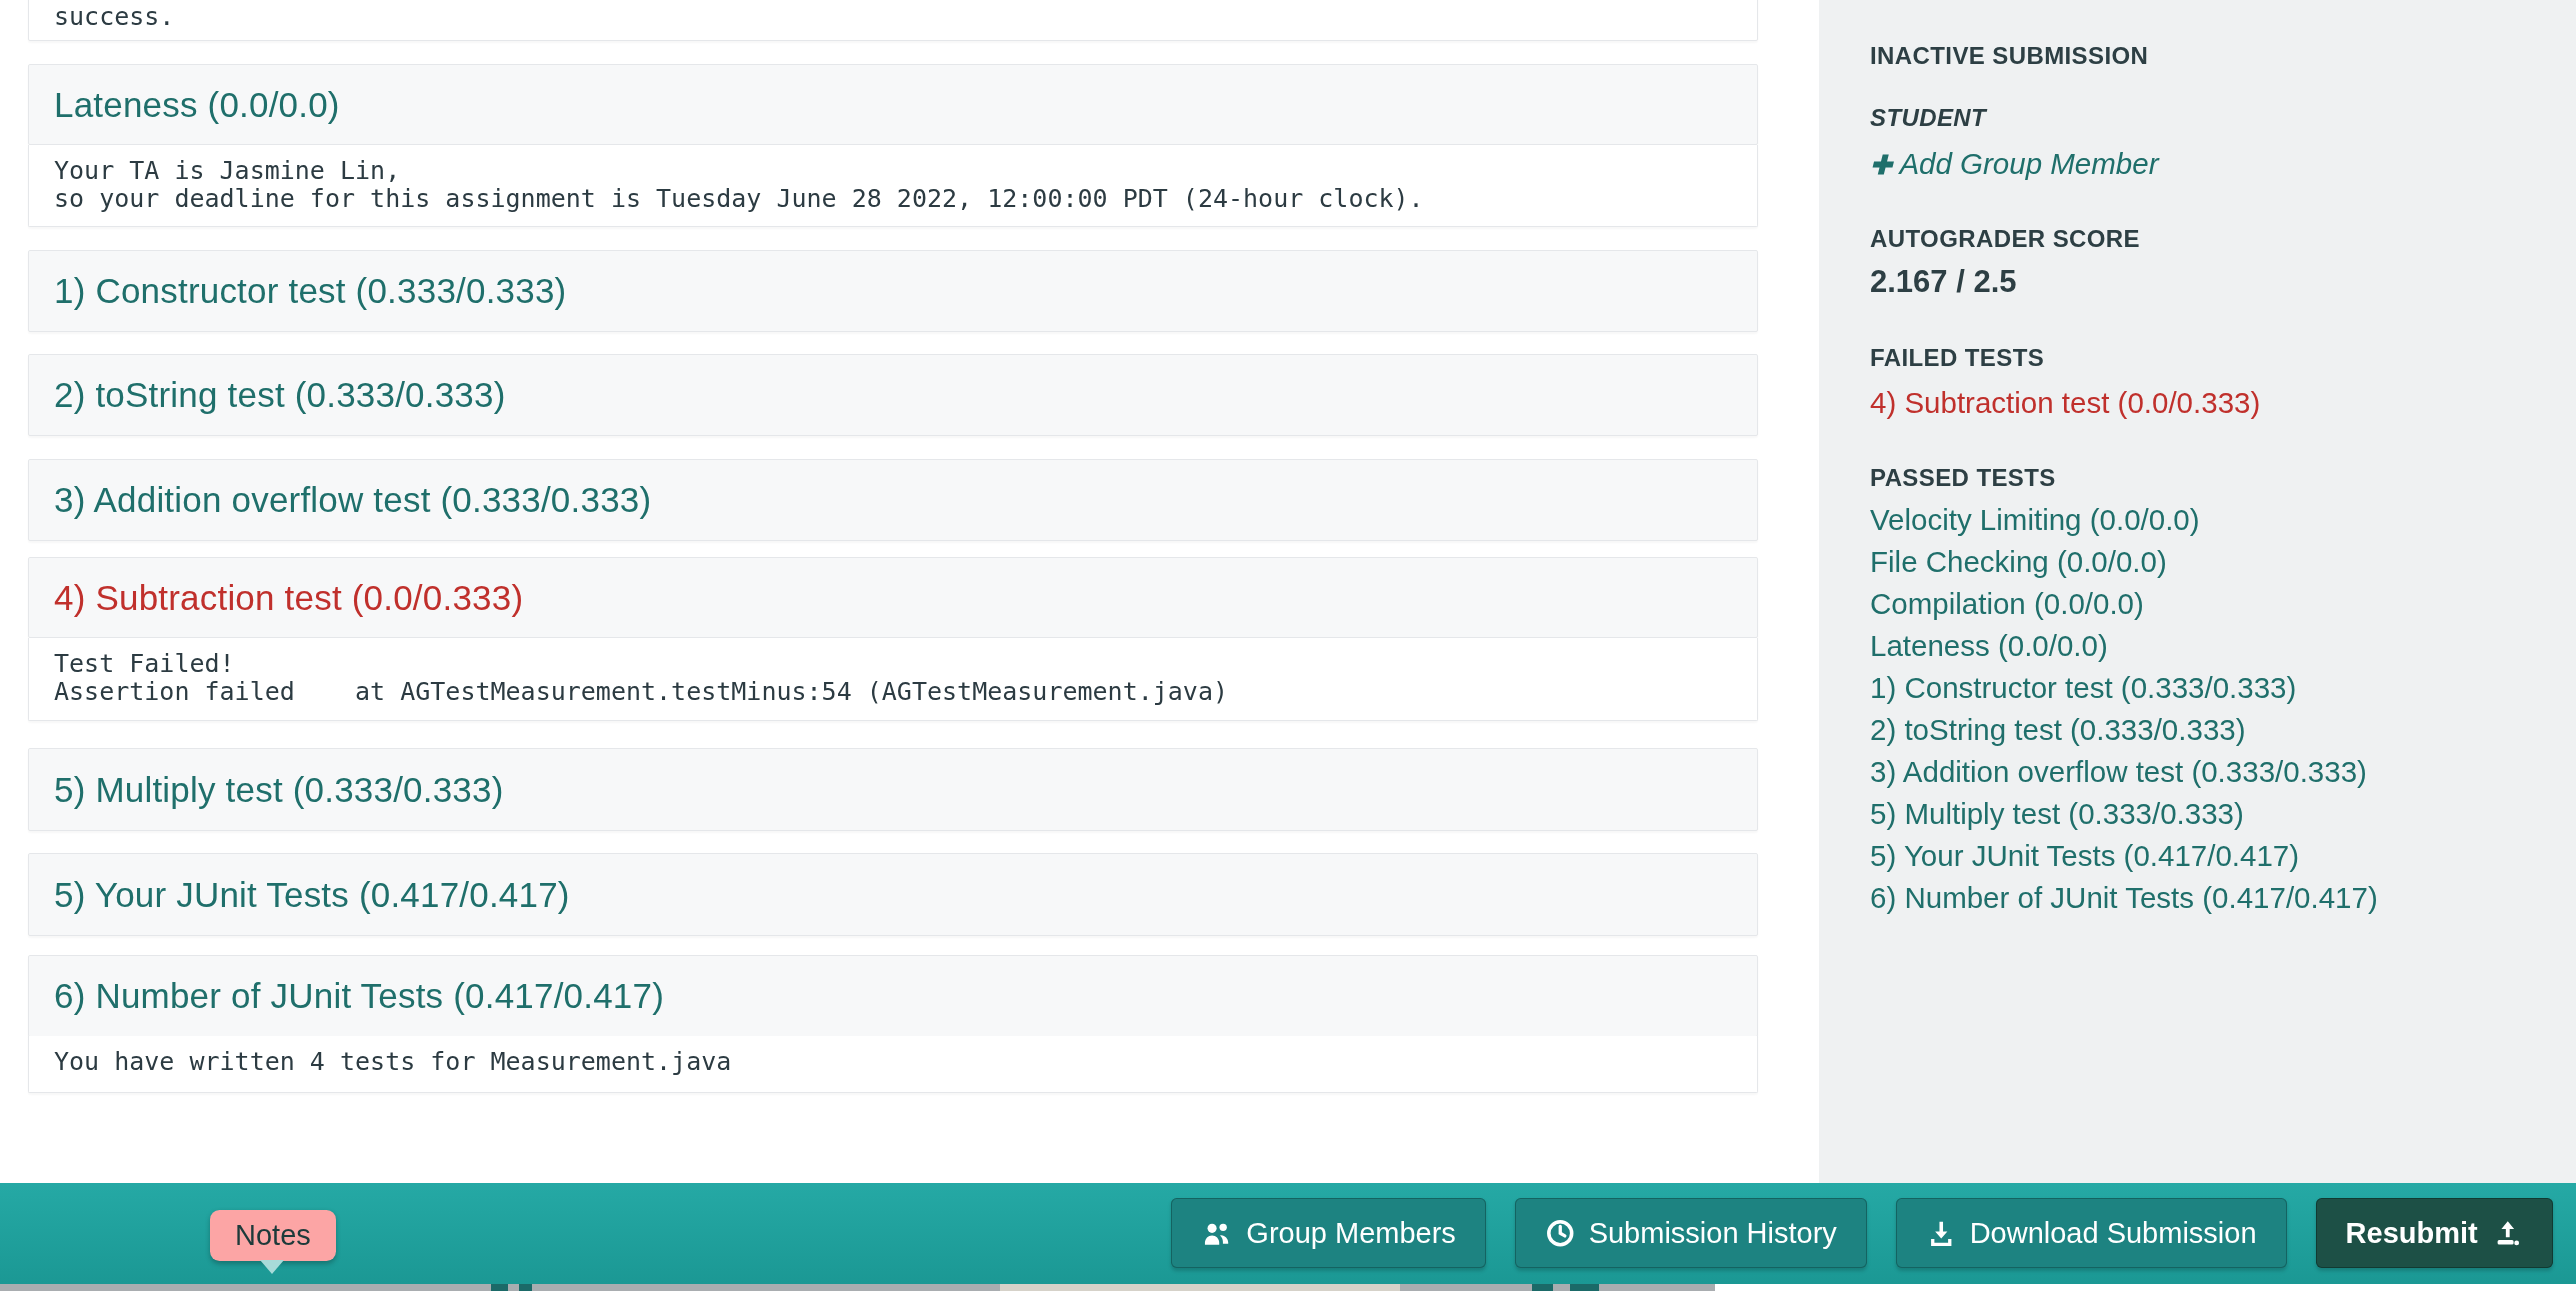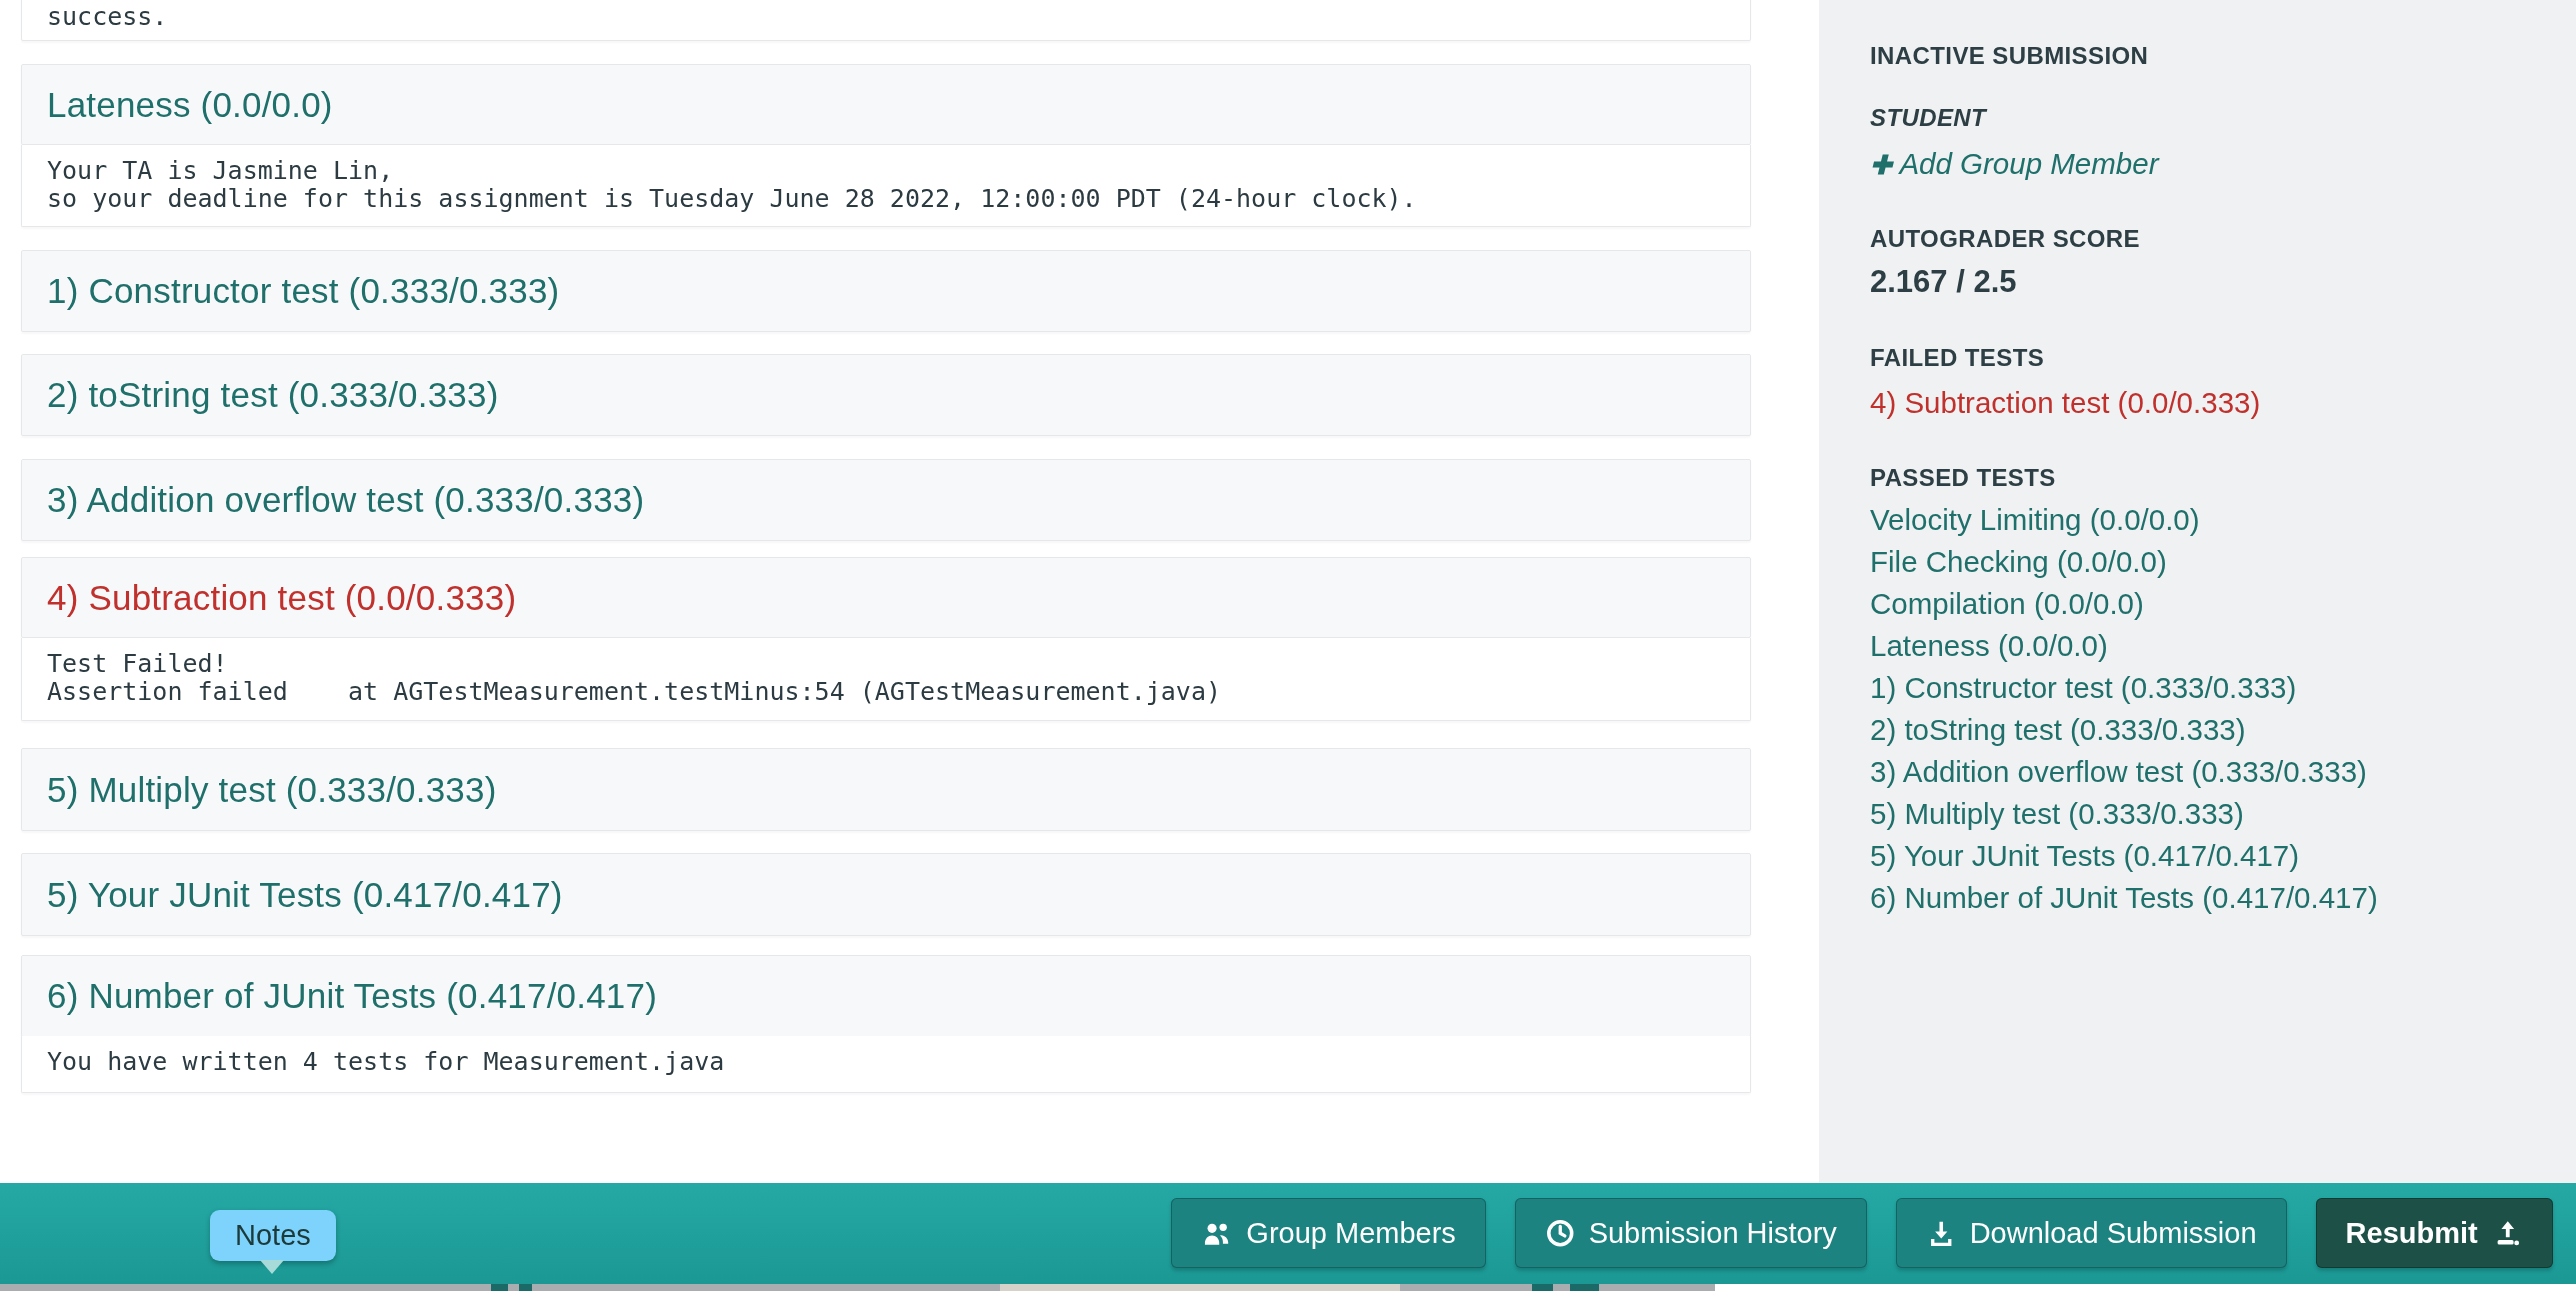--- a/index.html
+++ b/index.html
@@ -3,21 +3,21 @@
 <meta charset="utf-8">
 <style>
   html,body{margin:0;padding:0;}
   body{
     width:2576px;height:1292px;overflow:hidden;position:relative;
     background:#ffffff;
     font-family:"Liberation Sans",sans-serif;
     -webkit-font-smoothing:antialiased;
   }
   
-  .main-col{position:absolute;left:21px;top:0;width:1730px;height:1049px;}
+  .main-col{position:absolute;left:28px;top:0;width:1730px;height:1049px;}
   .box{
     position:absolute;left:0;width:100%;box-sizing:border-box;
     border:1.9px solid #e5e7ea;border-radius:1.9px;
     box-shadow:0 1.9px 1.9px rgba(0,0,0,0.03);
   }
   .hdr-box{
     background:#f7f8f9;display:flex;align-items:center;padding:0 25px;
   }
   .hdr-box h2{
     margin:0;font-size:35px;font-weight:400;color:#1f6f6b;letter-spacing:0.2px;
@@ -62,21 +62,21 @@
     display:flex;align-items:center;gap:13.3px;height:70px;padding:0 29px;
     background:#1d8381;border:1.9px solid rgba(10,60,58,0.45);border-radius:5.7px;
     color:#ffffff;font-size:29px;box-sizing:border-box;cursor:pointer;
     box-shadow:0 2.9px 3.8px rgba(0,0,0,0.18);white-space:nowrap;
   }
   .tbtn svg{display:block;}
   .tbtn.resubmit{background:#1d5046;border-color:rgba(8,40,34,0.55);font-weight:700;}
   
   .notes{
     position:absolute;left:210px;top:1210px;height:51px;padding:0 25px;
-    background:#7dd3fc;border-radius:9.5px;display:flex;align-items:center;
+    background:#fca5a5;border-radius:9.5px;display:flex;align-items:center;
     font-size:29px;color:#1d3a3a;box-shadow:0 2.9px 5.7px rgba(0,0,0,0.25);cursor:pointer;
   }
   .notes:after{
     content:"";position:absolute;left:50%;bottom:-13.3px;margin-left:-12.4px;
     border:12.4px solid transparent;border-top:14.3px solid #a7dbd9;border-bottom:0;
   }
   
   .strip{position:absolute;top:1284px;left:0;width:1715px;height:7.6px;background:#a9adb0;}
   .strip-light{position:absolute;top:0;left:1000px;width:400px;height:7.6px;background:#d6d2c9;}
   .strip-mark{position:absolute;top:0;height:7.6px;background:#1b6a68;}

